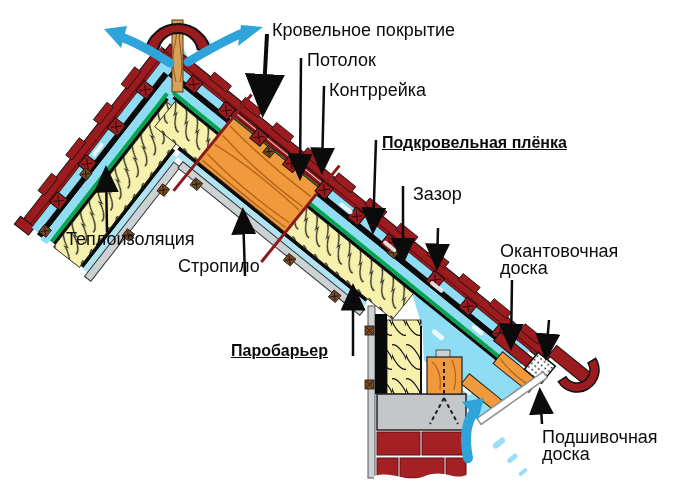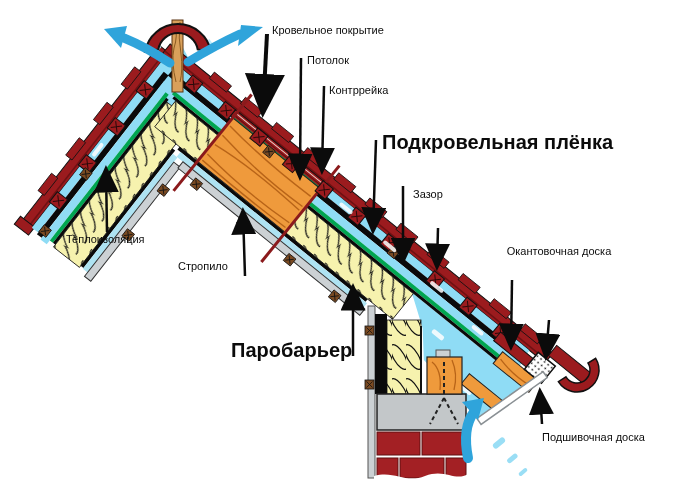--- a/index.html
+++ b/index.html
@@ -1,22 +1,22 @@
 <!DOCTYPE html>
 <html style="--tile-red: #9B1B1E; --brick-red: #A32024; --vent-blue: #8FDCF5; --inner-blue: #AEE3F2; --arrow-blue: #2FA4DB; --film-green: #00A651; --insulation-yellow: #F6F2AE; --wood-orange: #EF9A3C; --wood-tan: #D9A05A; --ceiling-gray: #CCD1D4; --block-gray: #C3C7C9; --clip-brown: #7A4A22;"><head>
 <meta charset="utf-8">
 <style>
   html,body{margin:0;padding:0;background:#fff;}
   #stage{position:relative;width:687px;height:491px;background:#fff;overflow:hidden;
          font-family:"Liberation Sans", sans-serif;}
   #stage svg{position:absolute;left:0;top:0;}
-  .lbl{position:absolute;font-size:11px;line-height:17px;color:#0b0b0b;white-space:nowrap;}
+  .lbl{position:absolute;font-size:18px;line-height:17px;color:#0b0b0b;white-space:nowrap;}
   .lbl.wrap{white-space:normal;}
-  .lbl.b{font-weight:bold;font-size:20px;}
-  .lbl.ctr{text-align:center;}
+  .lbl.b{font-weight:bold;font-size:16px;text-decoration:underline;}
+  .lbl.ctr{}
   
   .c-tile{fill:var(--tile-red);}
   .c-blue{fill:var(--vent-blue);}
   .c-green{fill:var(--film-green);}
   .c-insbg{fill:var(--insulation-yellow);}
   .c-wood{fill:var(--wood-orange);}
   .c-gray{fill:var(--ceiling-gray);}
   .c-lblue{fill:var(--inner-blue);}
   .c-block{fill:var(--block-gray);}
   .c-brick{fill:var(--brick-red);}

